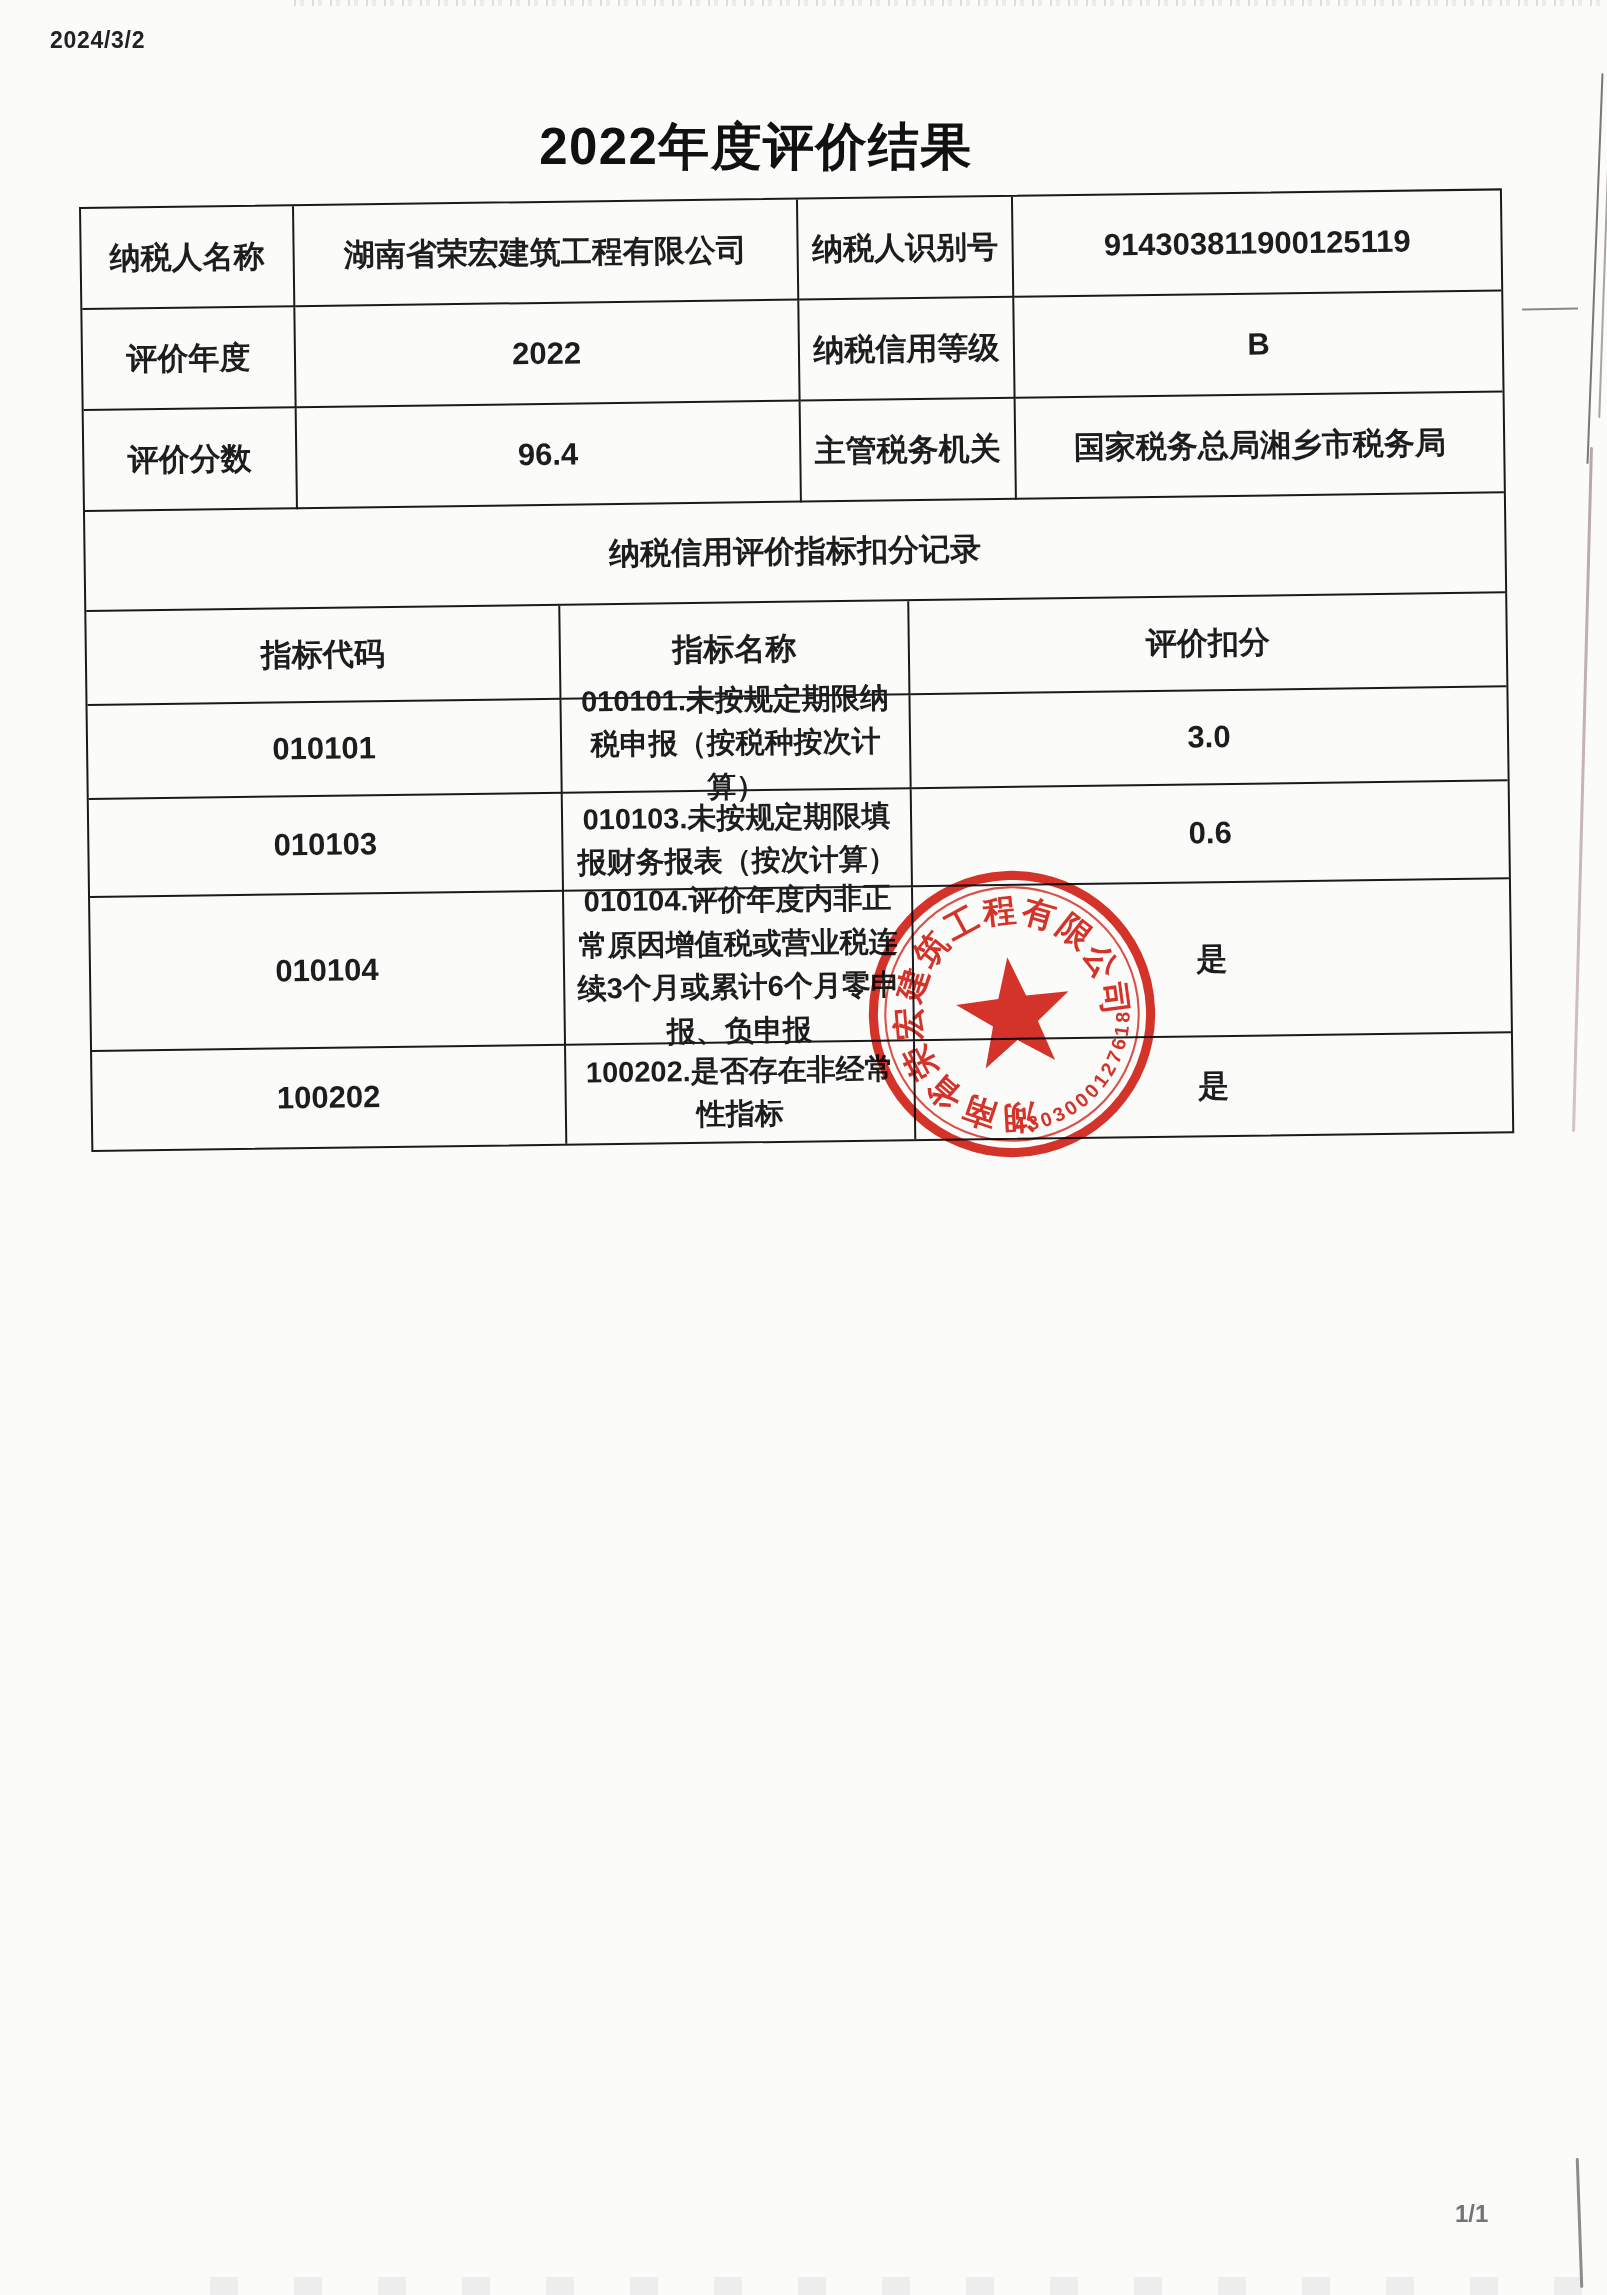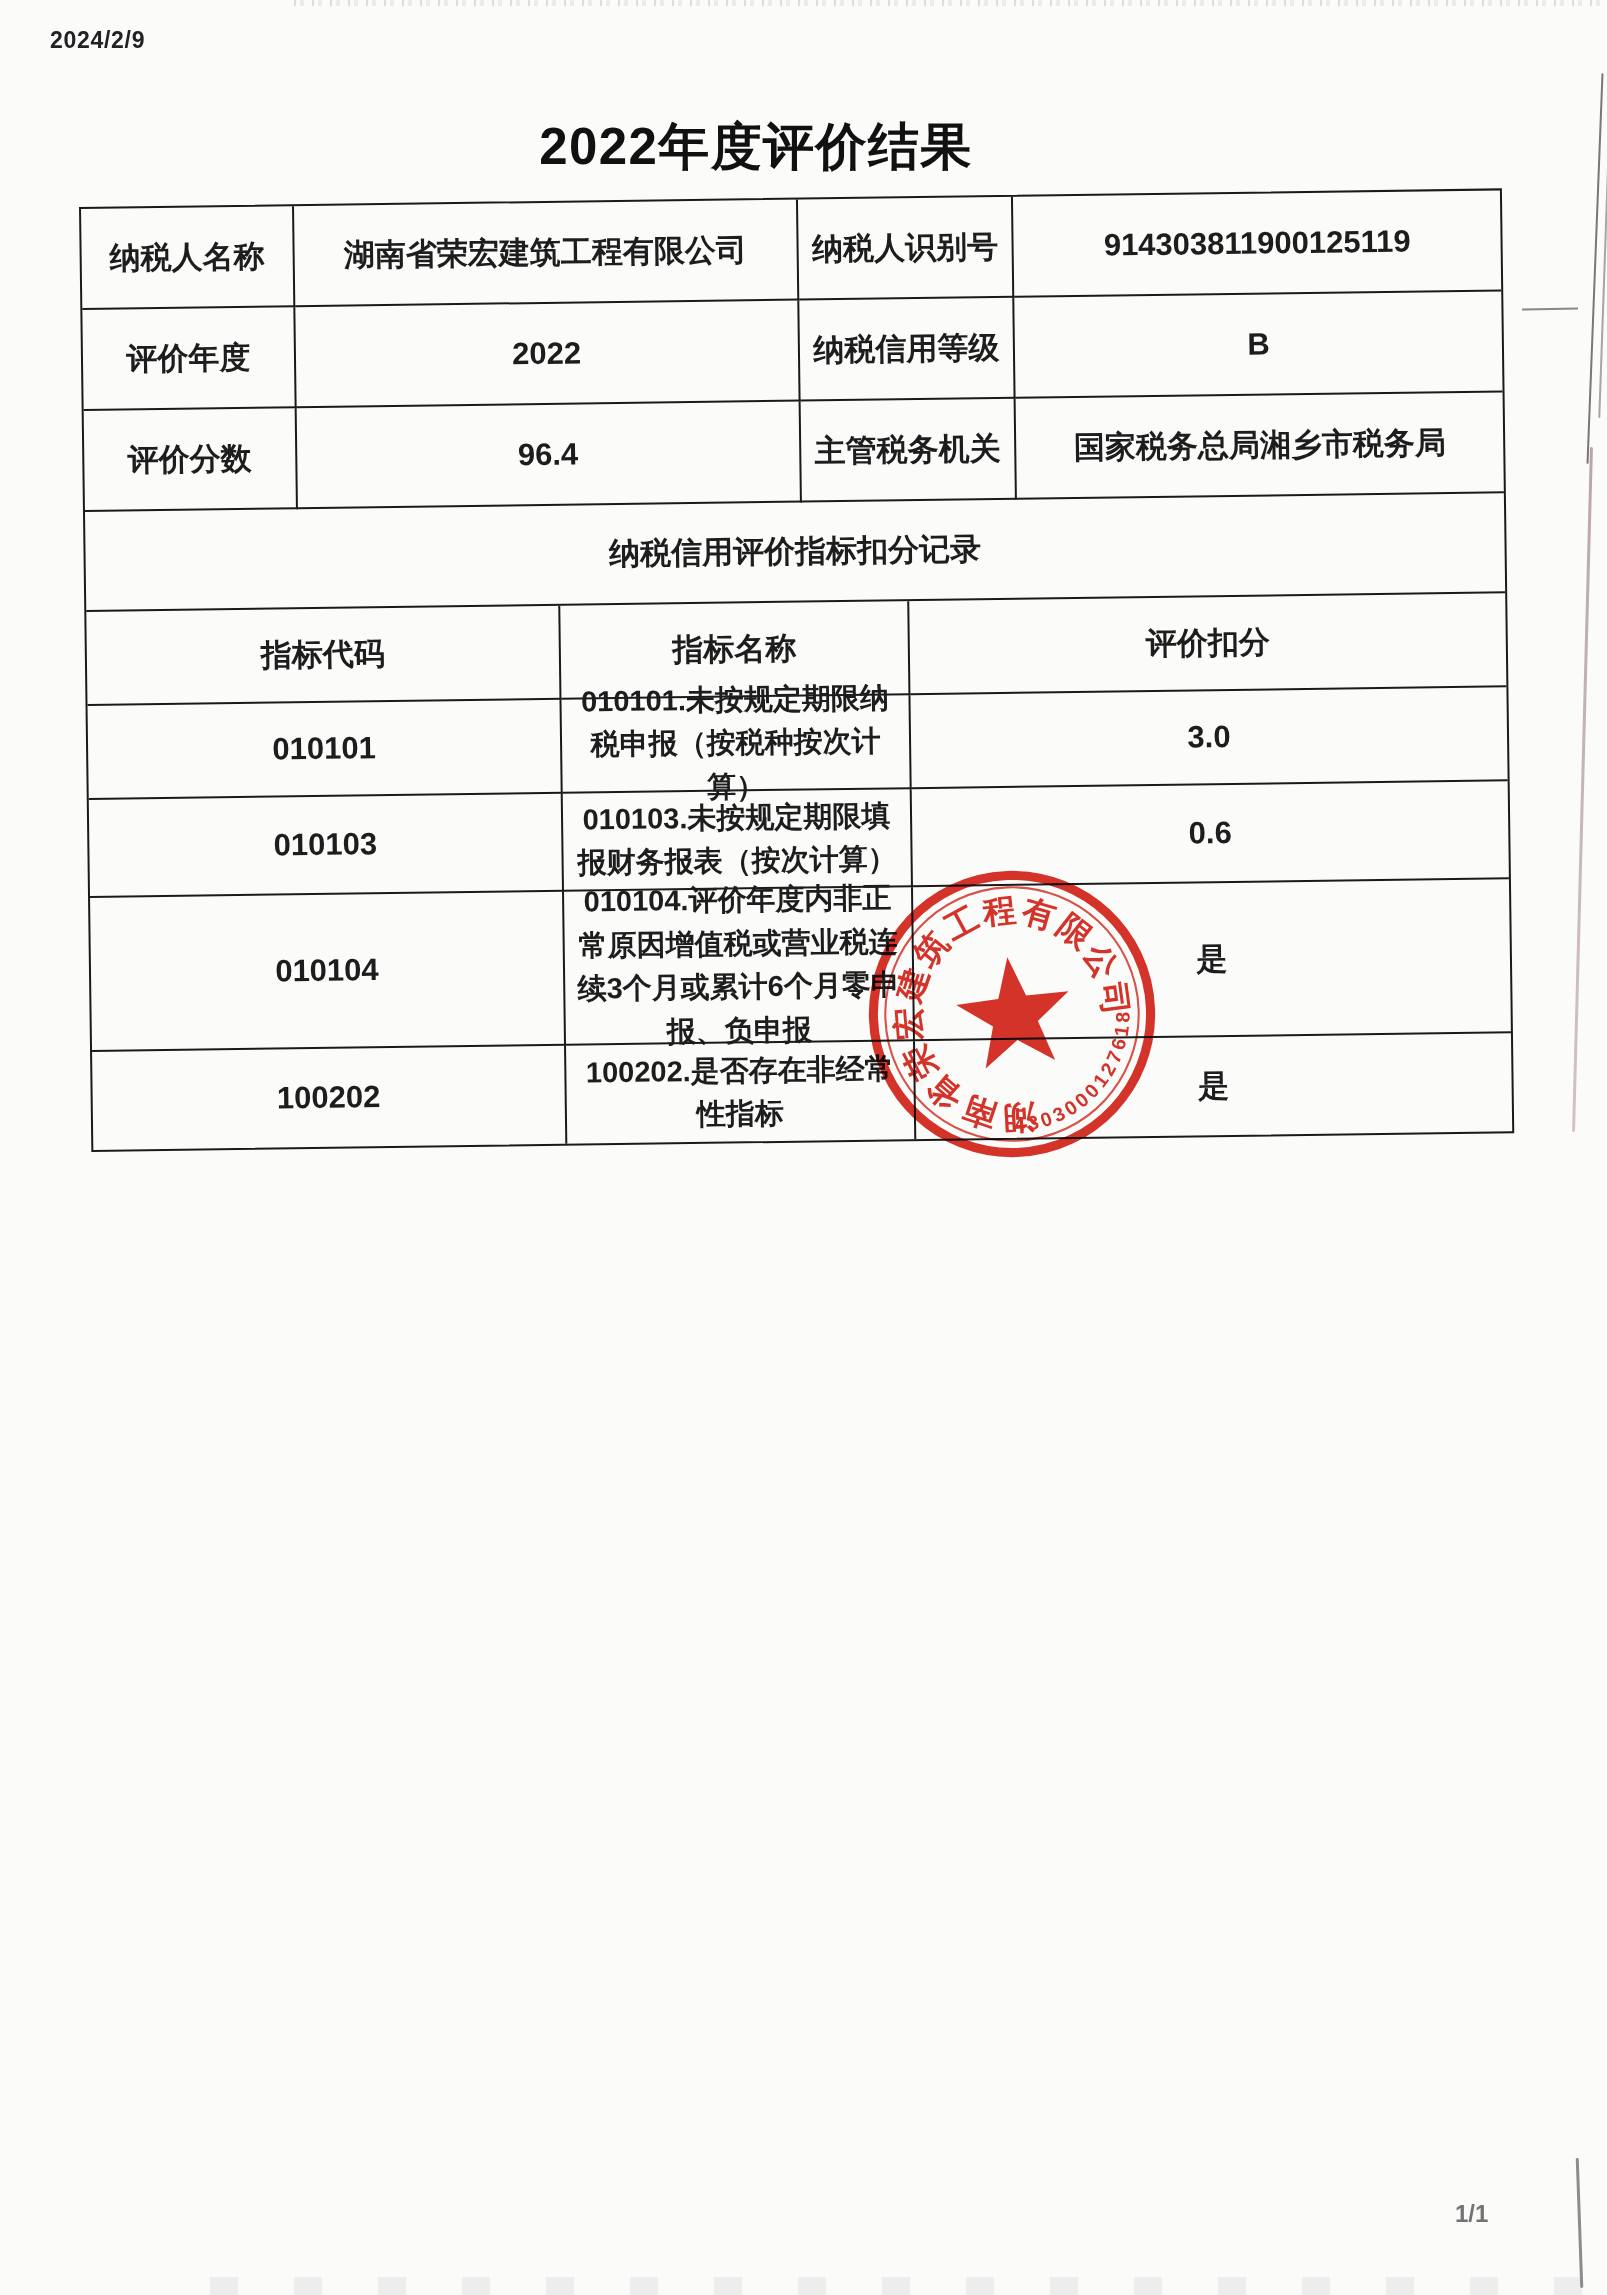--- a/index.html
+++ b/index.html
@@ -70,21 +70,21 @@
     left:210px;top:2277px;width:1398px;height:18px;
     background:repeating-linear-gradient(90deg,
       rgba(140,135,140,.12) 0 28px, rgba(0,0,0,0) 28px 84px);
   }
 </style>
 </head>
 <body>
 
 <div class="page">
 
-  <div class="print-date">2024/2/9</div>
+  <div class="print-date">2024/3/2</div>
 
   <h1 class="doc-title">2022年度评价结果</h1>
 
   <div class="doc-table">
 
     <div class="sec-a">
       <div class="cell br bb">纳税人名称</div>
       <div class="cell br bb">湖南省荣宏建筑工程有限公司</div>
       <div class="cell br bb">纳税人识别号</div>
       <div class="cell bb">914303811900125119</div>

